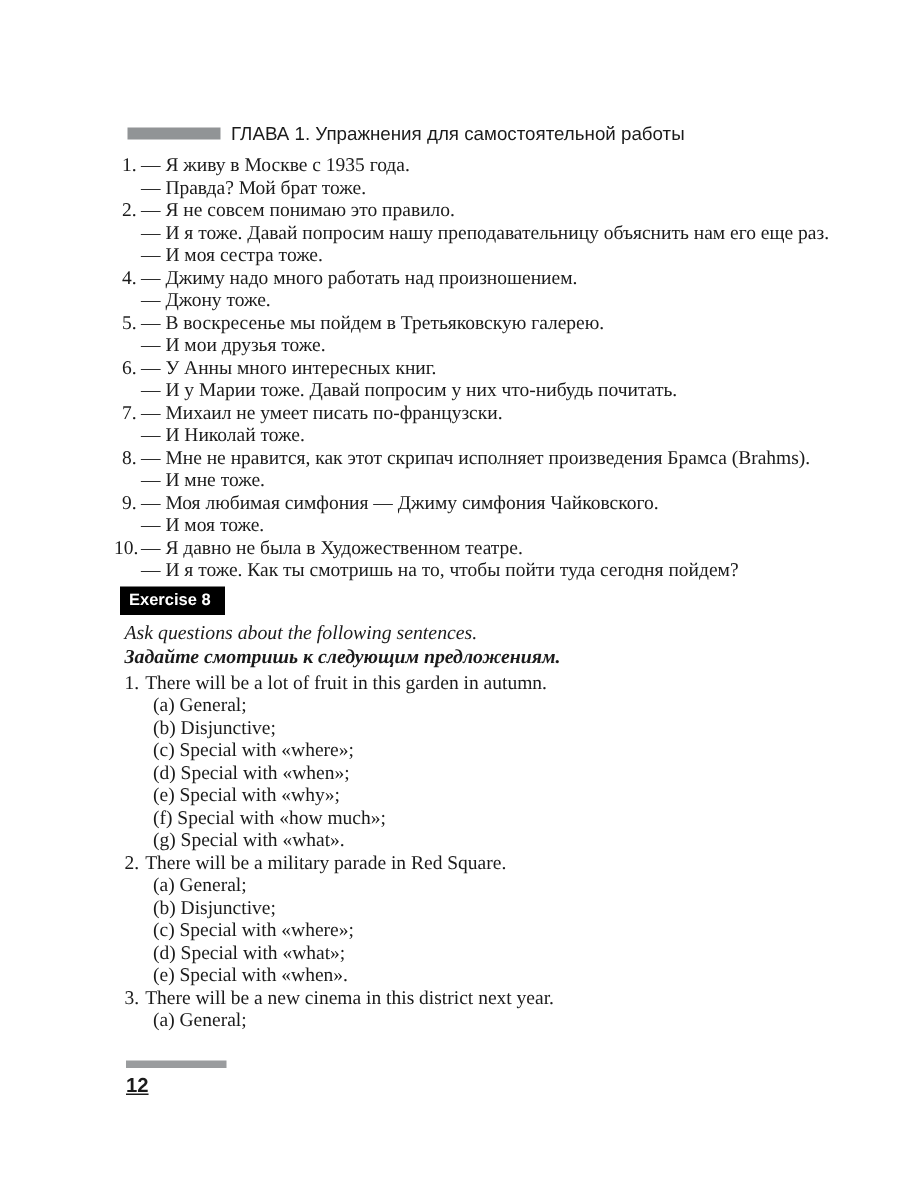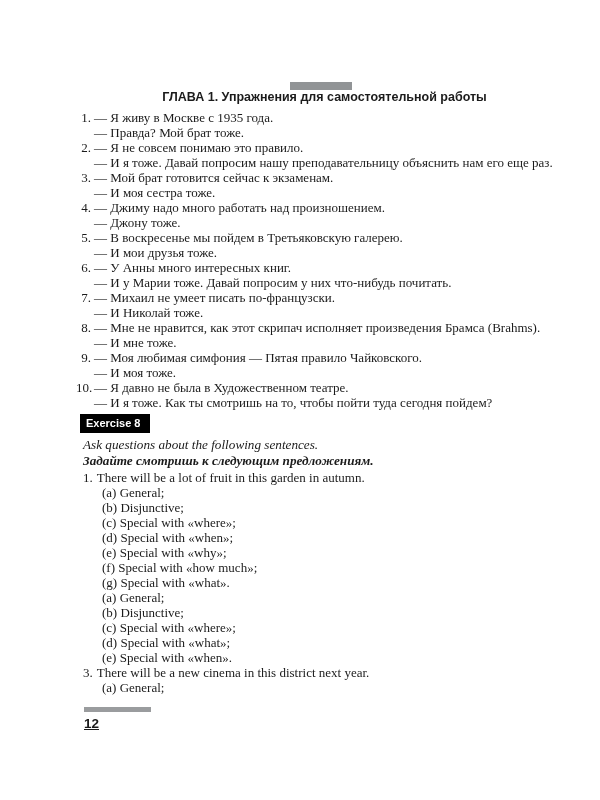--- a/index.html
+++ b/index.html
@@ -14,25 +14,24 @@
   }
   .page {
     padding: 82px 36px 0 76px;
   }
   
   .chapter-header {
     display: flex;
     align-items: center;
     margin-left: 9px;
     font-family: "Liberation Sans", sans-serif;
-    font-weight: bold;
+    font-weight: normal;
     font-size: 12.5px;
     line-height: 14px;
     white-space: nowrap;
-    flex-direction: column;
   }
   .chapter-bar {
     display: inline-block;
     width: 62px;
     height: 8px;
     background: #919496;
     margin-right: 7px;
     flex: 0 0 auto;
   }
   
@@ -102,33 +101,32 @@
   <div class="chapter-header">
     <span class="chapter-bar"></span>
     <span>ГЛАВА 1. Упражнения для самостоятельной работы</span>
   </div>
 
   <div class="dialogue-list">
       <div class="d-line"><span class="d-num">1.</span><span class="d-text">— Я живу в Москве с 1935 года.</span></div>
       <div class="d-line"><span class="d-num"></span><span class="d-text">— Правда? Мой брат тоже.</span></div>
       <div class="d-line"><span class="d-num">2.</span><span class="d-text">— Я не совсем понимаю это правило.</span></div>
       <div class="d-line"><span class="d-num"></span><span class="d-text">— И я тоже. Давай попросим нашу преподавательницу объяснить нам его еще раз.</span></div>
-      <div class="d-line"><span class="d-num">3.</span><span class="d-text">— Мой брат готовится сейчас к экзаменам.</span></div>
       <div class="d-line"><span class="d-num"></span><span class="d-text">— И моя сестра тоже.</span></div>
       <div class="d-line"><span class="d-num">4.</span><span class="d-text">— Джиму надо много работать над произношением.</span></div>
       <div class="d-line"><span class="d-num"></span><span class="d-text">— Джону тоже.</span></div>
       <div class="d-line"><span class="d-num">5.</span><span class="d-text">— В воскресенье мы пойдем в Третьяковскую галерею.</span></div>
       <div class="d-line"><span class="d-num"></span><span class="d-text">— И мои друзья тоже.</span></div>
       <div class="d-line"><span class="d-num">6.</span><span class="d-text">— У Анны много интересных книг.</span></div>
       <div class="d-line"><span class="d-num"></span><span class="d-text">— И у Марии тоже. Давай попросим у них что-нибудь почитать.</span></div>
       <div class="d-line"><span class="d-num">7.</span><span class="d-text">— Михаил не умеет писать по-французски.</span></div>
       <div class="d-line"><span class="d-num"></span><span class="d-text">— И Николай тоже.</span></div>
       <div class="d-line"><span class="d-num">8.</span><span class="d-text">— Мне не нравится, как этот скрипач исполняет произведения Брамса (Brahms).</span></div>
       <div class="d-line"><span class="d-num"></span><span class="d-text">— И мне тоже.</span></div>
-      <div class="d-line"><span class="d-num">9.</span><span class="d-text">— Моя любимая симфония — Пятая правило Чайковского.</span></div>
+      <div class="d-line"><span class="d-num">9.</span><span class="d-text">— Моя любимая симфония — Джиму симфония Чайковского.</span></div>
       <div class="d-line"><span class="d-num"></span><span class="d-text">— И моя тоже.</span></div>
       <div class="d-line"><span class="d-num">10.</span><span class="d-text">— Я давно не была в Художественном театре.</span></div>
       <div class="d-line"><span class="d-num"></span><span class="d-text">— И я тоже. Как ты смотришь на то, чтобы пойти туда сегодня пойдем?</span></div>
     </div>
 
   <div>
     <span class="exercise-label">Exercise 8</span>
   </div>
 
   <div class="instructions">
@@ -143,20 +141,21 @@
           <div class="e-opt">(a) General;</div>
           <div class="e-opt">(b) Disjunctive;</div>
           <div class="e-opt">(c) Special with «where»;</div>
           <div class="e-opt">(d) Special with «when»;</div>
           <div class="e-opt">(e) Special with «why»;</div>
           <div class="e-opt">(f) Special with «how much»;</div>
           <div class="e-opt">(g) Special with «what».</div>
         </div>
       </div>
       <div class="e-item">
+        <div class="e-head"><span class="e-num">2.</span><span>There will be a military parade in Red Square.</span></div>
         <div class="e-opts">
           <div class="e-opt">(a) General;</div>
           <div class="e-opt">(b) Disjunctive;</div>
           <div class="e-opt">(c) Special with «where»;</div>
           <div class="e-opt">(d) Special with «what»;</div>
           <div class="e-opt">(e) Special with «when».</div>
         </div>
       </div>
       <div class="e-item">
         <div class="e-head"><span class="e-num">3.</span><span>There will be a new cinema in this district next year.</span></div>

